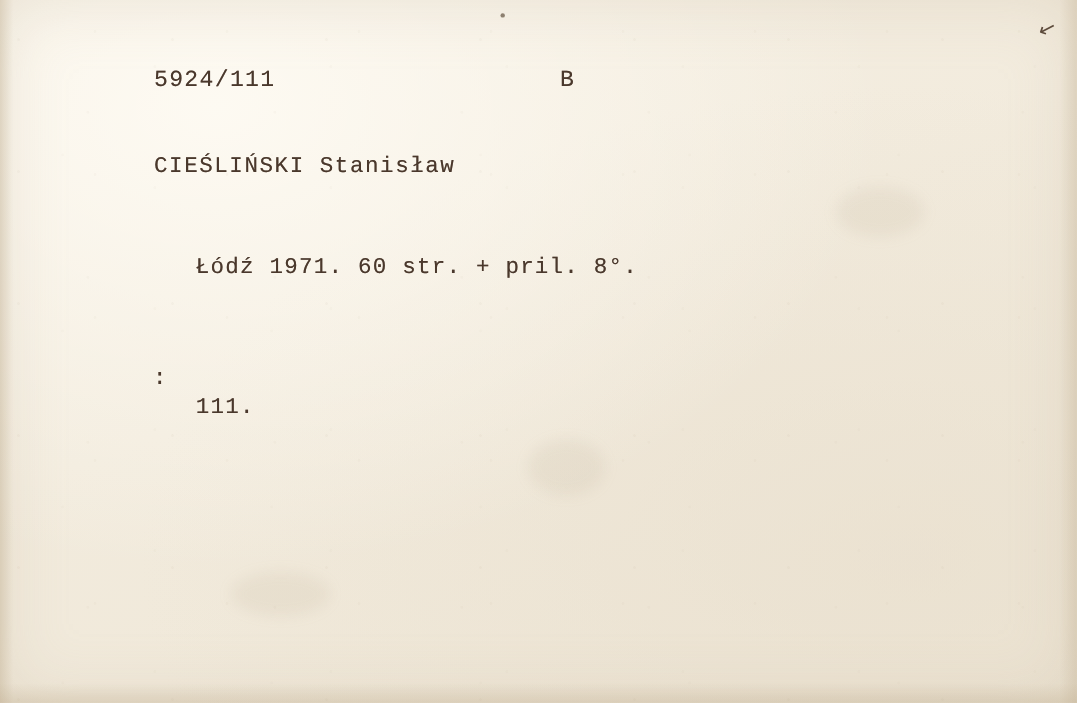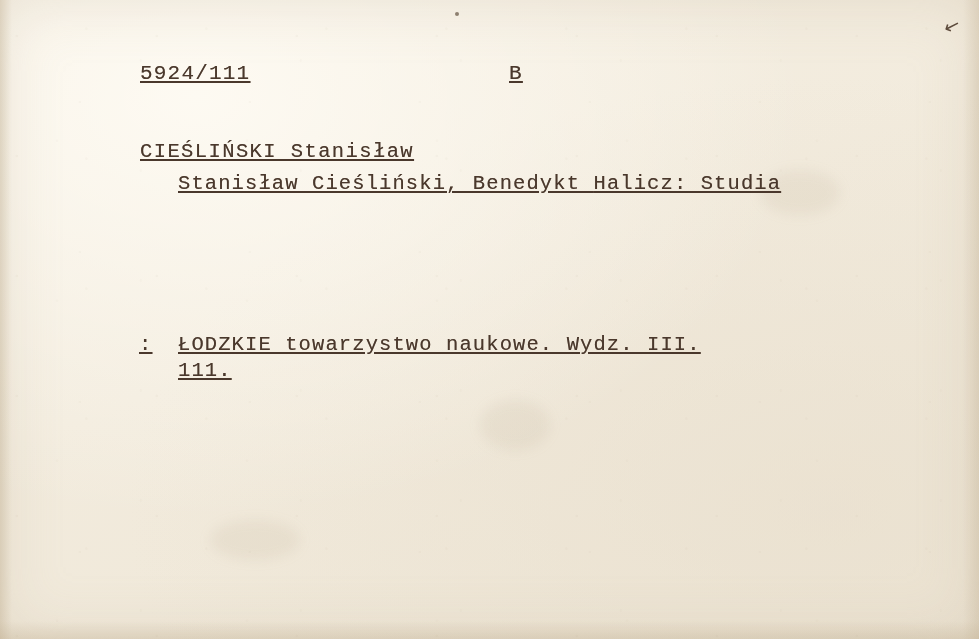--- a/index.html
+++ b/index.html
@@ -73,21 +73,20 @@
   }
 
   .text-block {
     position: absolute;
     color: #4a382c;
     font-size: 20.5px;
     letter-spacing: 0.6px;
     white-space: pre;
     line-height: 27px;
     text-shadow: 0 0 0.6px rgba(74,56,44,0.55);
-    text-decoration: underline;
   }
 
   #shelfmark   { left: 140px; top: 60px;  font-size: 21px; letter-spacing: 1.2px; }
   #class-mark  { left: 509px; top: 60px;  font-size: 21px; letter-spacing: 1.2px; }
 
   #author      { left: 140px; top: 138px; letter-spacing: 1.4px; text-align: center; }
   #title-l1    { left: 178px; top: 170px; letter-spacing: 1.1px; }
   #title-l2    { left: 178px; top: 196px; letter-spacing: 1.1px; }
   #imprint     { left: 178px; top: 230px; letter-spacing: 1.1px; }
   #extra       { left: 178px; top: 256px; letter-spacing: 1.1px; }
@@ -133,24 +132,23 @@
 
   <div id="stray-dot"></div>
   <div id="stray-tick">↙</div>
 
   <div class="text-block" id="shelfmark">5924/111</div>
 
   <div class="text-block" id="class-mark">B</div>
 
   <div class="text-block" id="author">CIEŚLIŃSKI Stanisław</div>
 
-  <div class="text-block" id="title-l1">Stanisław Cieśliński, Benedykt <span class="u">H</span>alicz: Studia</div>
 
 
+  <div class="text-block" id="imprint">Łódź 1971. 60 str. + pril. 8°.</div>
 
 
   <div class="text-block" id="tracing-mark">:</div>
 
-  <div class="text-block" id="tracing-l1">ŁODZKIE towarzystwo naukowe. Wydz. III.</div>
 
   <div class="text-block" id="tracing-l2">111.</div>
 
 </div>
 
 </body></html>

